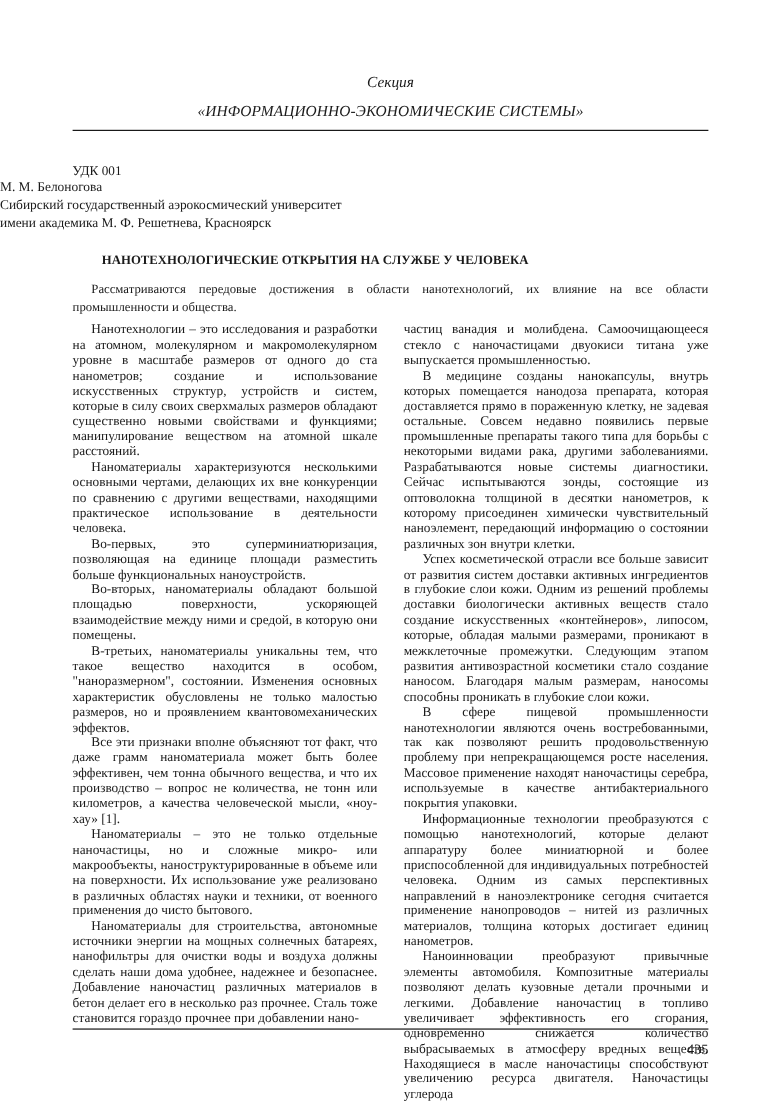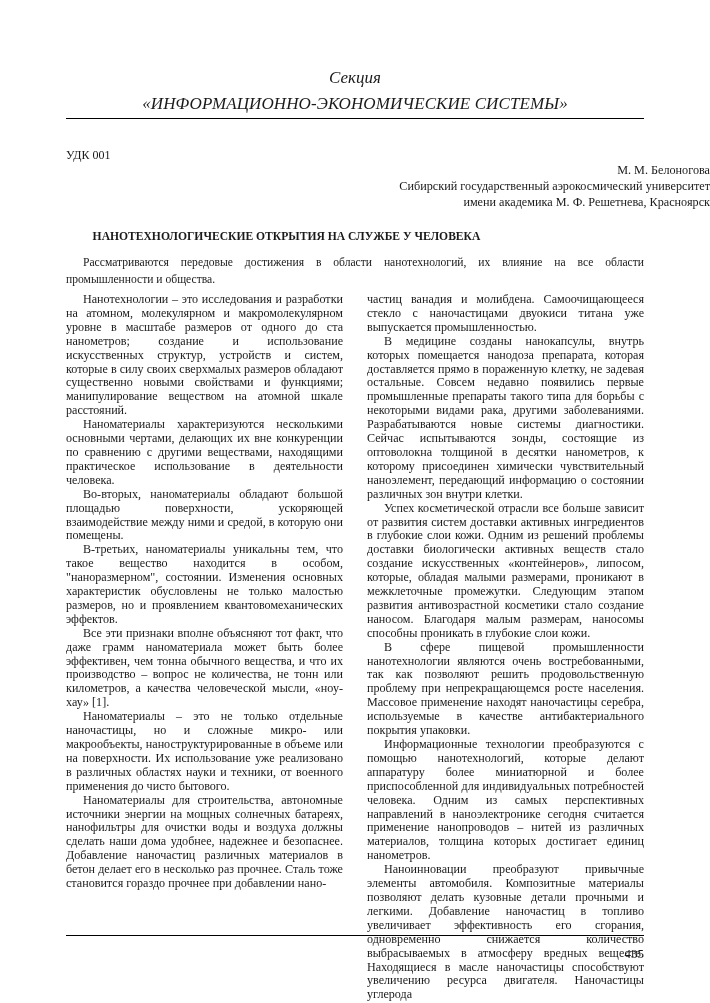--- a/index.html
+++ b/index.html
@@ -1,23 +1,23 @@
 <!DOCTYPE html>
 <html><head>
 <meta charset="utf-8">
 <style>
   html, body { margin: 0; padding: 0; background: #ffffff; }
   body { width: 710px; height: 1003px; position: relative; overflow: hidden; color: #1a1a1a;
          font-family: "Liberation Serif", "DejaVu Serif", serif; }
-  .section-title { position: absolute; left: 0; width: 710px; text-align: center; font-style: italic; font-size: 17px; }
+  .section-title { position: absolute; left: 0; width: 710px; text-align: center; font-style: italic; font-size: 14px; }
   .section-title.l1 { top: 68px; }
   .section-title.l2 { top: 94px; letter-spacing: 0.1px; }
   .rule-top { position: absolute; left: 66px; top: 118px; width: 578px; height: 0; border-top: 1.2px solid #000; }
   .udk { position: absolute; left: 66px; top: 148px; font-size: 12px; }
-  .author-block { position: absolute; left: 0; width: 710px; top: 162px; text-align: right; font-size: 12.2px; line-height: 16px; }
+  .author-block { position: absolute; left: 0; width: 710px; top: 162px; text-align: left; font-size: 12.2px; line-height: 16px; }
   .article-title { position: absolute; left: 0; width: 573px; top: 230px; text-align: center; font-weight: bold; font-size: 11.6px; }
   .abstract { position: absolute; left: 66px; width: 578px; top: 255px; font-size: 11.6px; line-height: 16.5px; text-align: justify; text-indent: 17px; }
   .col { position: absolute; top: 293px; width: 277px; font-size: 12.1px; line-height: 13.9px; text-align: justify; hyphens: manual; }
   .col.left { left: 66px; }
   .col.right { left: 367px; }
   .col p { margin: 0; text-indent: 17px; }
   .col p.cont { text-indent: 0; }
   .rule-bottom { position: absolute; left: 66px; top: 935px; width: 578px; height: 0; border-top: 1.2px solid #000; }
   .page-number { position: absolute; right: 66px; top: 946px; font-size: 13px; }
 </style>
@@ -36,20 +36,21 @@
   <div>имени академика М. Ф. Решетнева, Красноярск</div>
 </div>
 
 <div class="article-title">НАНОТЕХНОЛОГИЧЕСКИЕ ОТКРЫТИЯ НА СЛУЖБЕ У ЧЕЛОВЕКА</div>
 
 <div class="abstract">Рассматриваются передовые достижения в области нанотехнологий, их влияние на все области промышленности и общества.</div>
 
 <div class="col left">
   <p>Нанотехнологии – это исследования и разработки на атомном, молекулярном и макромолекулярном уровне в масштабе размеров от одного до ста нанометров; создание и использование искусственных структур, устройств и систем, которые в силу своих сверхмалых размеров обладают существенно новыми свойствами и функциями; манипулирование веществом на атомной шкале расстояний.</p>
   <p>Наноматериалы характеризуются несколькими основными чертами, делающих их вне конкуренции по сравнению с другими веществами, находящими практическое использование в деятельности человека.</p>
+  <p>Во-первых, это суперминиатюризация, позволяющая на единице площади разместить больше функциональных наноустройств.</p>
   <p>Во-вторых, наноматериалы обладают большой площадью поверхности, ускоряющей взаимодействие между ними и средой, в которую они помещены.</p>
   <p>В-третьих, наноматериалы уникальны тем, что такое вещество находится в особом, "наноразмерном", состоянии. Изменения основных характеристик обусловлены не только малостью размеров, но и проявлением квантовомеханических эффектов.</p>
   <p>Все эти признаки вполне объясняют тот факт, что даже грамм наноматериала может быть более эффективен, чем тонна обычного вещества, и что их производство – вопрос не количества, не тонн или километров, а качества человеческой мысли, «ноу-хау» [1].</p>
   <p>Наноматериалы – это не только отдельные наночастицы, но и сложные микро- или макрообъекты, наноструктурированные в объеме или на поверхности. Их использование уже реализовано в различных областях науки и техники, от военного применения до чисто бытового.</p>
   <p>Наноматериалы для строительства, автономные источники энергии на мощных солнечных батареях, нанофильтры для очистки воды и воздуха должны сделать наши дома удобнее, надежнее и безопаснее. Добавление наночастиц различных материалов в бетон делает его в несколько раз прочнее. Сталь тоже становится гораздо прочнее при добавлении нано-</p>
 </div>
 
 <div class="col right">
   <p class="cont">частиц ванадия и молибдена. Самоочищающееся стекло с наночастицами двуокиси титана уже выпускается промышленностью.</p>
   <p>В медицине созданы нанокапсулы, внутрь которых помещается нанодоза препарата, которая доставляется прямо в пораженную клетку, не задевая остальные. Совсем недавно появились первые промышленные препараты такого типа для борьбы с некоторыми видами рака, другими заболеваниями. Разрабатываются новые системы диагностики. Сейчас испытываются зонды, состоящие из оптоволокна толщиной в десятки нанометров, к которому присоединен химически чувствительный наноэлемент, передающий информацию о состоянии различных зон внутри клетки.</p>

